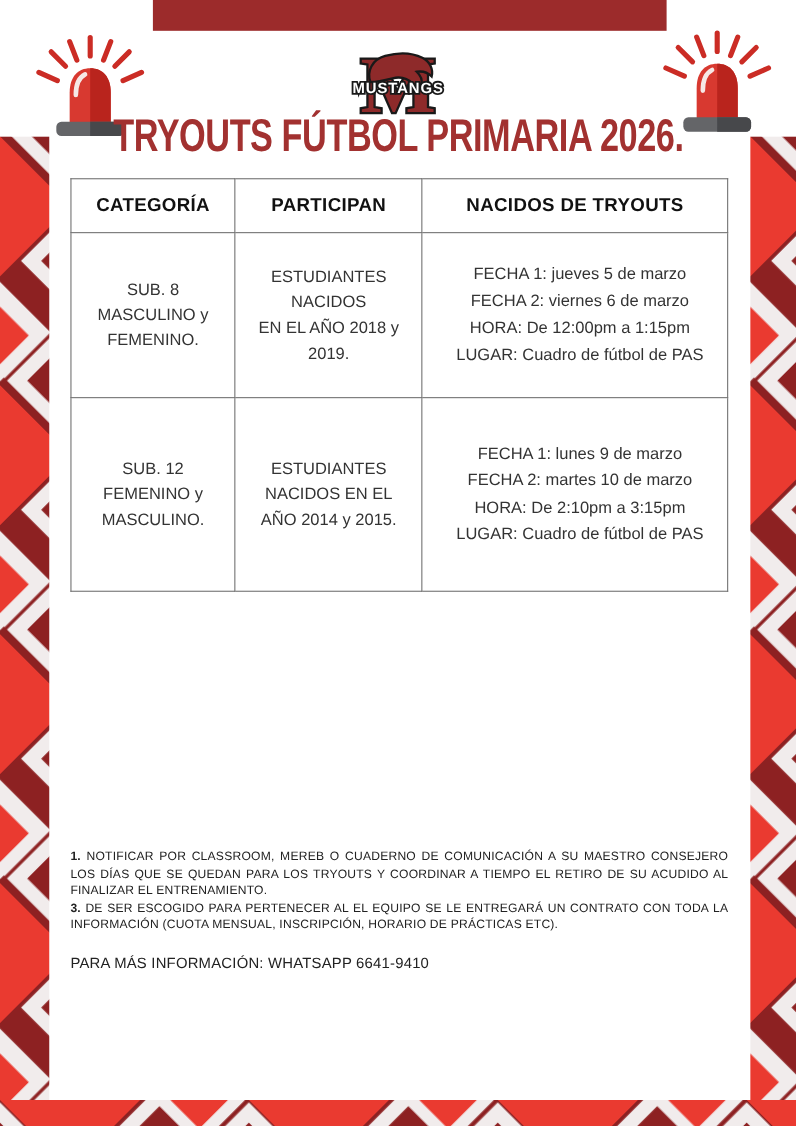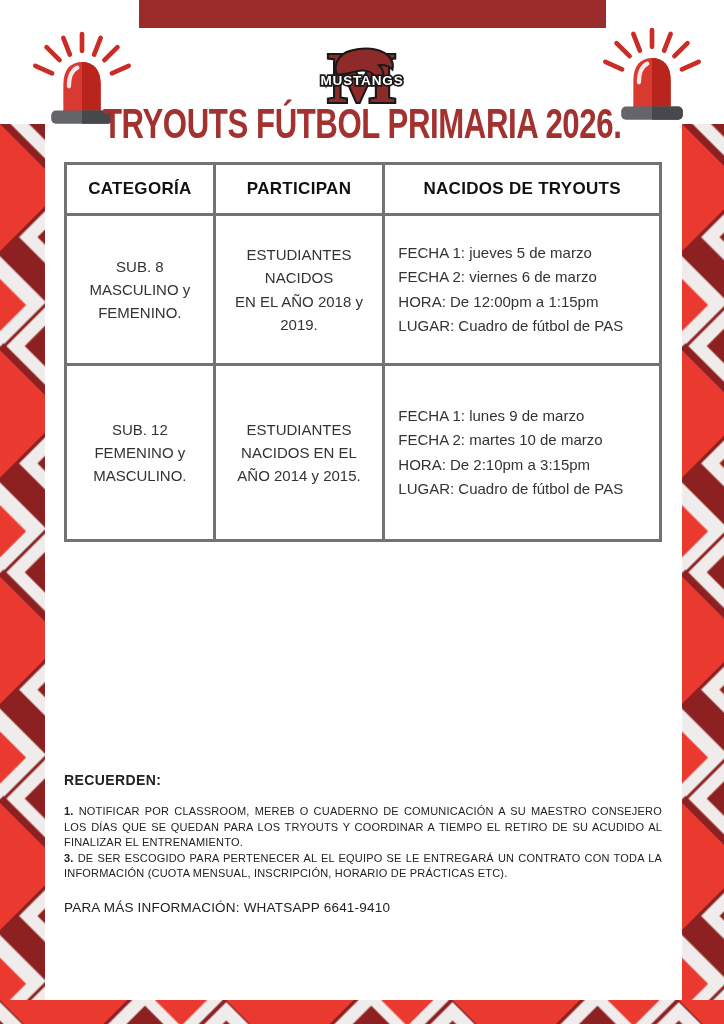--- a/index.html
+++ b/index.html
@@ -33,33 +33,33 @@
     display:inline-block;
     font-size:38px;font-weight:800;color:#a23130;
     letter-spacing:-0.5px;white-space:nowrap;
     transform:scale(0.82,1.1);
   }
   table.tryouts{
     position:absolute;left:64px;top:162px;width:598px;
     border-collapse:collapse;table-layout:fixed;
   }
   table.tryouts th, table.tryouts td{
-    border:3px solid #737373;
+    border:1px solid #737373;
     vertical-align:middle;
     white-space:pre-line;
   }
   table.tryouts th{
     height:46px;font-size:17px;font-weight:bold;color:#111;
     letter-spacing:0.3px;text-align:center;
   }
   td.c1, td.c2{
     text-align:center;font-size:15px;color:#333;line-height:1.55;
   }
   td.c3{
-    text-align:left;padding-left:13px;padding-right:4px;
+    text-align:center;padding-left:13px;padding-right:4px;
     font-size:15px;color:#333;line-height:1.62;
   }
   tr.r1{height:150px;} tr.r2{height:128px;} tr.r3{height:176px;} tr.r4{height:144px;}
   .notes{
     position:absolute;left:64px;top:772px;width:598px;
     color:#222;
   }
   .notes-heading{margin:0 0 16px 0;font-size:14px;font-weight:bold;letter-spacing:0.4px;}
   .note-item{margin:0;font-size:11px;line-height:1.42;text-align:justify;letter-spacing:0.2px;}
   .note-num{font-weight:bold;}
@@ -193,19 +193,18 @@
 AÑO 2014 y 2015.</td>
         <td class="c3">FECHA 1: lunes 9 de marzo
 FECHA 2: martes 10 de marzo
 HORA: De 2:10pm a 3:15pm
 LUGAR: Cuadro de fútbol de PAS</td>
       </tr>
     </tbody>
   </table>
 
   <div class="notes">
-    <p class="notes-heading">RECUERDEN:</p>
     <p class="note-item"><span class="note-num">1.</span><span> NOTIFICAR POR CLASSROOM, MEREB O CUADERNO DE COMUNICACIÓN A SU MAESTRO CONSEJERO LOS DÍAS QUE SE QUEDAN PARA LOS TRYOUTS Y COORDINAR A TIEMPO EL RETIRO DE SU ACUDIDO AL FINALIZAR EL ENTRENAMIENTO.</span></p>
     <p class="note-item"><span class="note-num">3.</span><span> DE SER ESCOGIDO PARA PERTENECER AL EL EQUIPO SE LE ENTREGARÁ UN CONTRATO CON TODA LA INFORMACIÓN (CUOTA MENSUAL, INSCRIPCIÓN, HORARIO DE PRÁCTICAS ETC).</span></p>
     <p class="contact">PARA MÁS INFORMACIÓN: WHATSAPP 6641-9410</p>
   </div>
 
 </div>
 
 </body></html>

